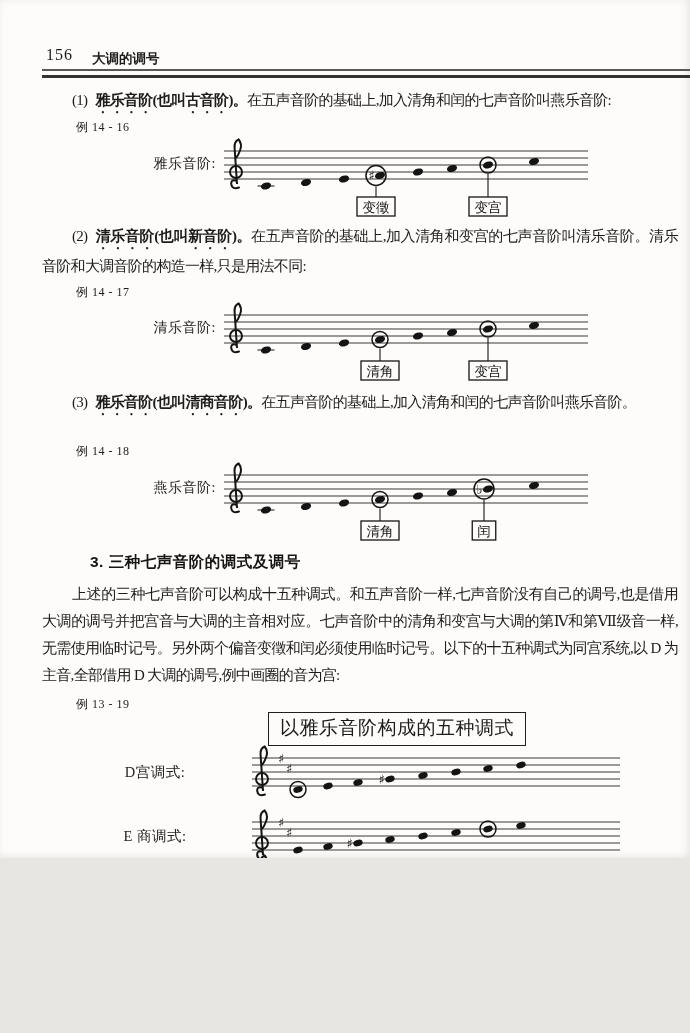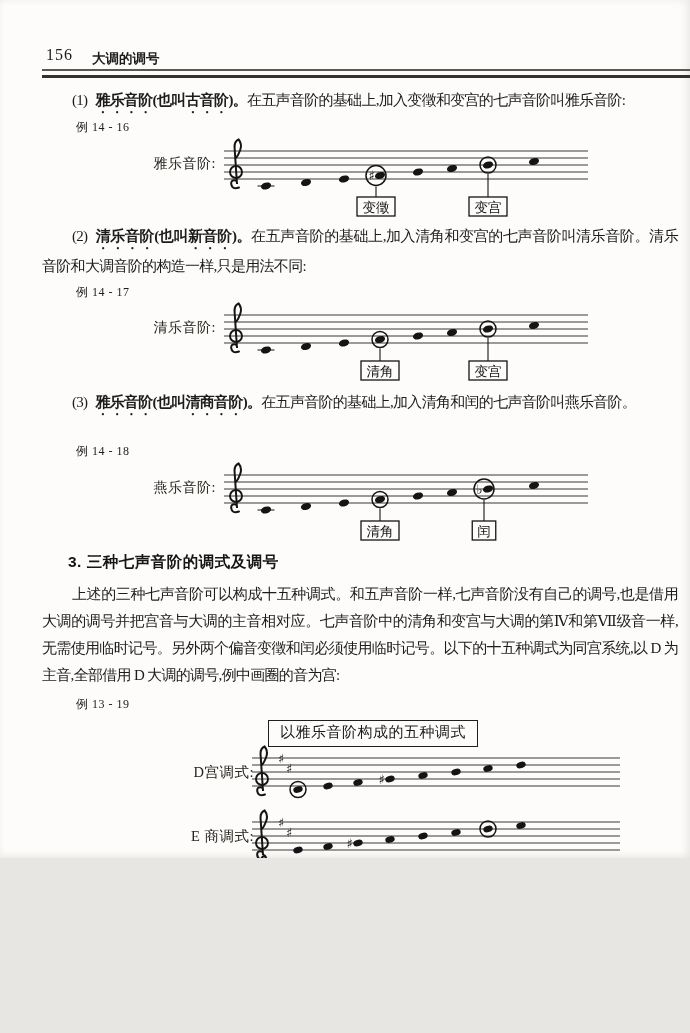--- a/index.html
+++ b/index.html
@@ -17,47 +17,47 @@
          border-top:2px solid #5a5852; border-bottom:3px solid #34322e;}
   .para{left:42px; width:636px; font-size:15px; line-height:27px;
         letter-spacing:-0.7px; text-align:justify; text-indent:30px; margin:0;}
   .para b{font-weight:bold;}
   .pnum{margin-right:8px;}
   .dotted{
     -webkit-text-emphasis:filled dot; -webkit-text-emphasis-position:under right;
     text-emphasis:filled dot; text-emphasis-position:under right;
   }
   .exlabel{left:76px; font-size:12px; letter-spacing:0.5px;}
-  .heading{left:68px; font-size:15.5px; font-weight:bold; letter-spacing:0.5px;
+  .heading{left:90px; font-size:15.5px; font-weight:bold; letter-spacing:0.5px;
            font-family:"Liberation Sans","DejaVu Sans",sans-serif; color:#161513;}
   .staff-wrap{position:absolute;}
   .staff-wrap svg{position:absolute; top:0; overflow:visible;}
   .staff-label{position:absolute; font-size:14px; color:#25231f; white-space:nowrap;}
   .scale-label{left:0; top:14px; width:76px; text-align:right; letter-spacing:0.5px;}
-  .mode-label{left:12px; top:13px; width:182px; text-align:right; font-size:14.5px; letter-spacing:0.5px;}
+  .mode-label{left:4px; top:13px; width:182px; text-align:center; font-size:14.5px; letter-spacing:0.5px;}
   .acc-prefix{font-size:10.5px; position:relative; top:-4px; font-family:"DejaVu Sans",sans-serif;}
   .acc-text{font-family:"DejaVu Sans",sans-serif; font-size:13px; font-weight:bold; fill:#141414;}
   .sig-text{font-family:"DejaVu Sans",sans-serif; font-size:12.5px; font-weight:bold; fill:#141414;}
   .tag-text{font-size:13.5px; fill:#141414; font-family:"Liberation Serif",serif;}
   .boxtitle{left:268px; top:712px; border:1.5px solid #201f1d; padding:2px 11px 4px 11px;
-            font-size:15px; letter-spacing:0.5px; color:#1b1a18;margin-top:8px;}
+            font-size:19px; letter-spacing:0.5px; color:#1b1a18;}
   .footer{top:993px; right:28px; font-size:13px; color:#9b938b; letter-spacing:0.5px;}
   .footer .site{color:#c96a35; font-family:"Liberation Sans","DejaVu Sans",sans-serif; font-size:12.5px;}
 </style>
 </head>
 <body>
 
 <div class="page">
 
   <div class="abs pagenum">156</div>
   <div class="abs runtitle">大调的调号</div>
   <div class="abs hrule"></div>
 
   <p class="abs para" style="top:87px">
-    <span class="pnum">(1)</span><b class="dotted">雅乐音阶</b><b>(也叫</b><b class="dotted">古音阶</b><b>)。</b><span>在五声音阶的基础上,加入变徵和变宫的七声音阶叫雅乐音阶:</span>
+    <span class="pnum">(1)</span><b class="dotted">雅乐音阶</b><b>(也叫</b><b class="dotted">古音阶</b><b>)。</b><span>在五声音阶的基础上,加入清角和闰的七声音阶叫燕乐音阶:</span>
   </p>
   <div class="abs exlabel" style="top:119px">例 14 - 16</div>
   <div class="staff-wrap" style="left:140px; top:141px">
       <span class="staff-label scale-label">雅乐音阶:</span>
       <svg width="368" height="82" style="left:82px">
         <line x1="2" y1="10" x2="366" y2="10" stroke="#3a3833" stroke-width="1.1"></line>
         <line x1="2" y1="17" x2="366" y2="17" stroke="#3a3833" stroke-width="1.1"></line>
         <line x1="2" y1="24" x2="366" y2="24" stroke="#3a3833" stroke-width="1.1"></line>
         <line x1="2" y1="31" x2="366" y2="31" stroke="#3a3833" stroke-width="1.1"></line>
         <line x1="2" y1="38" x2="366" y2="38" stroke="#3a3833" stroke-width="1.1"></line>

